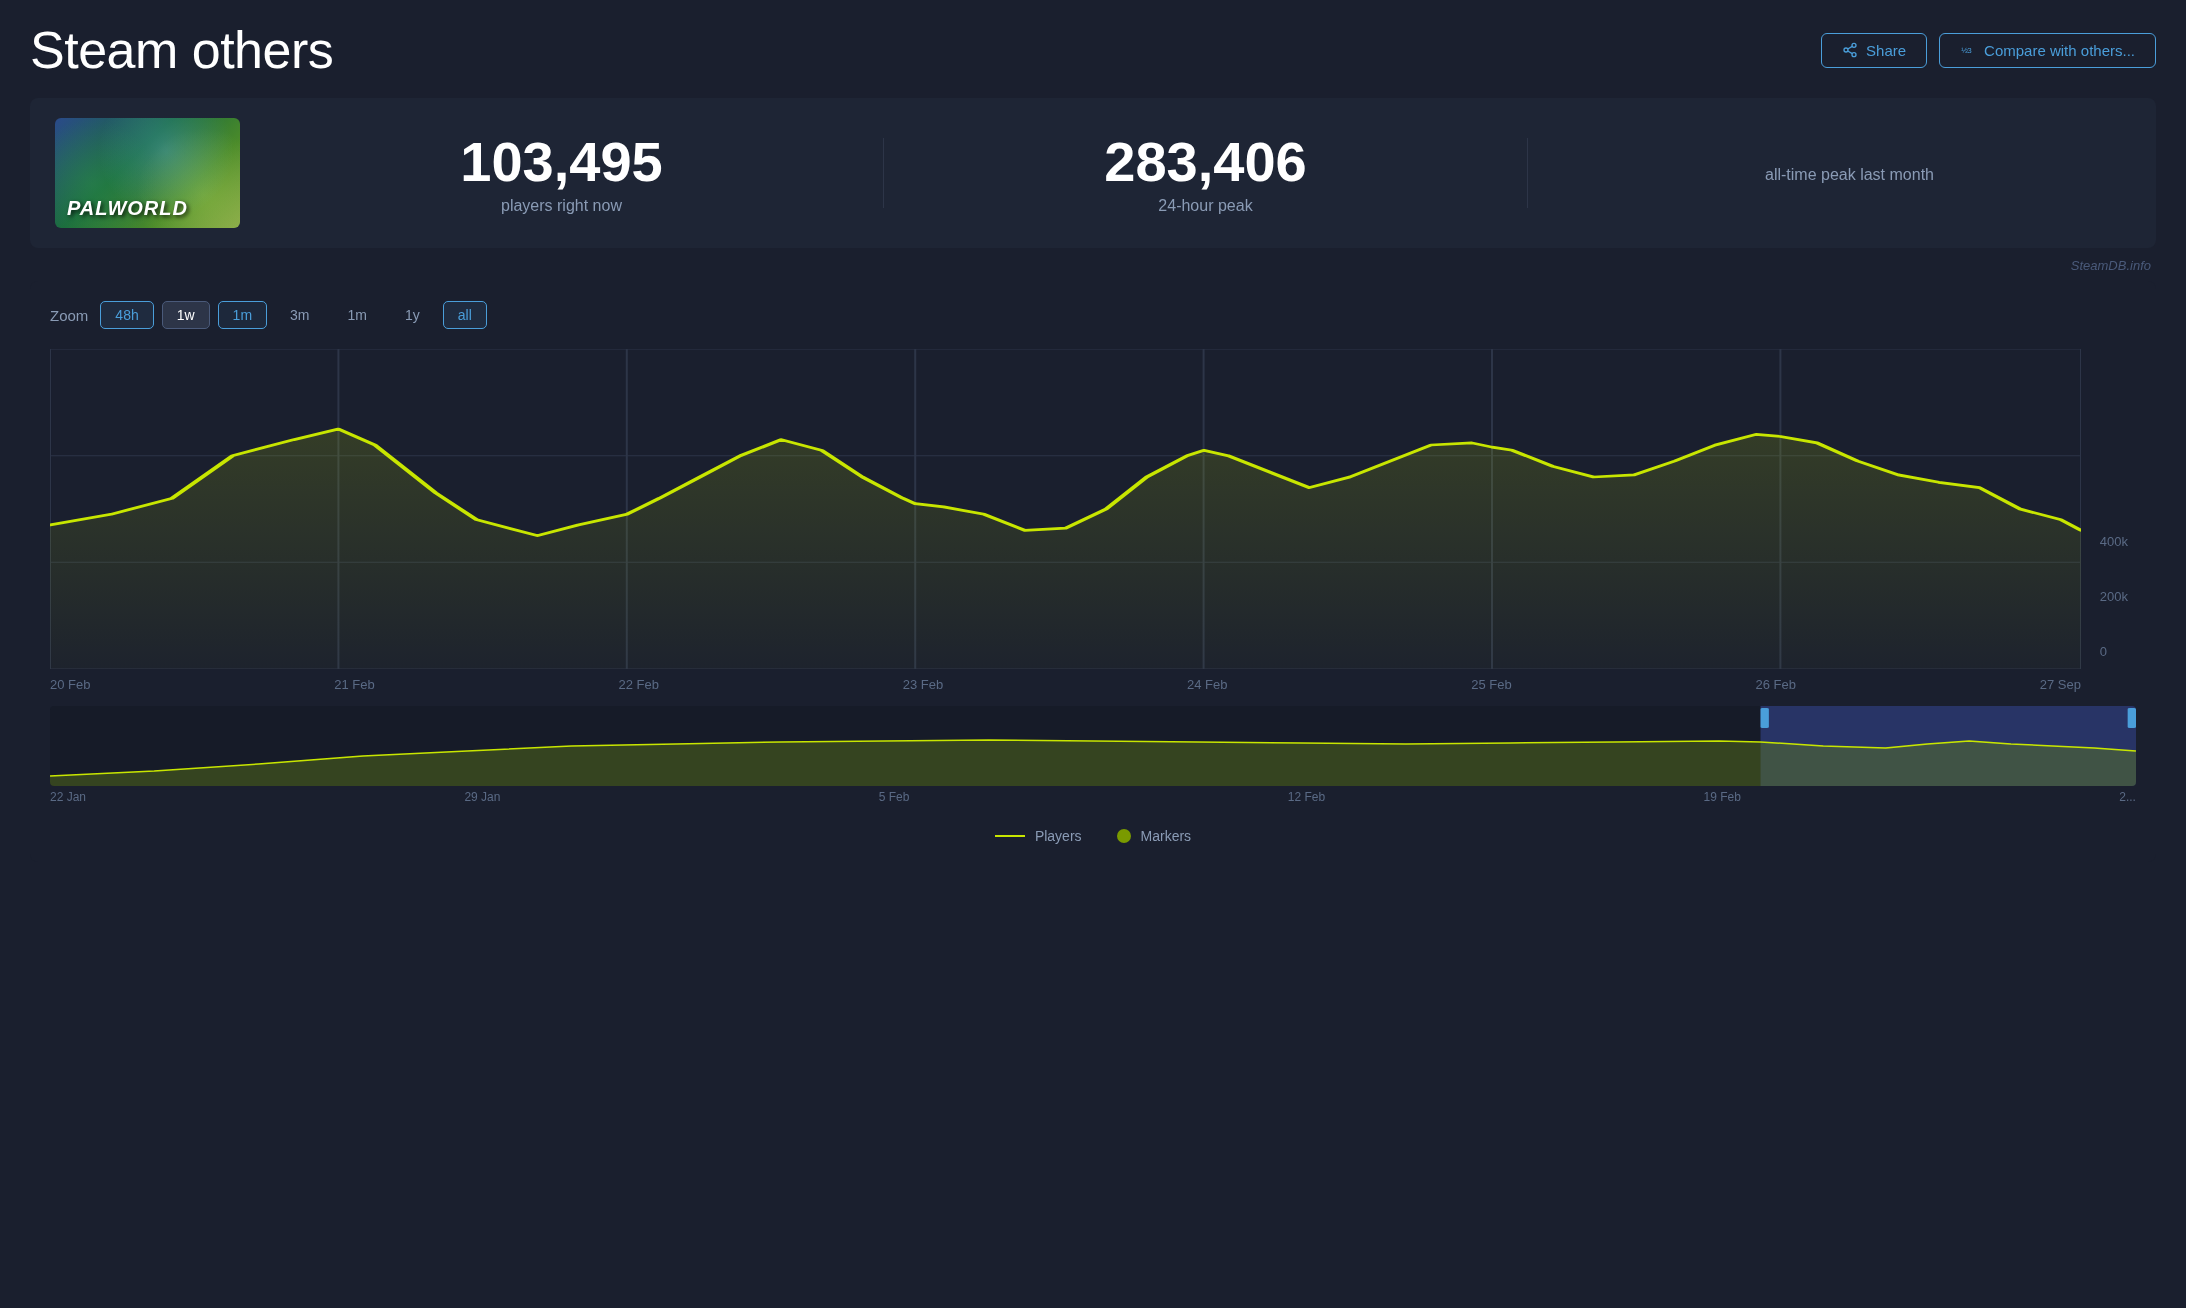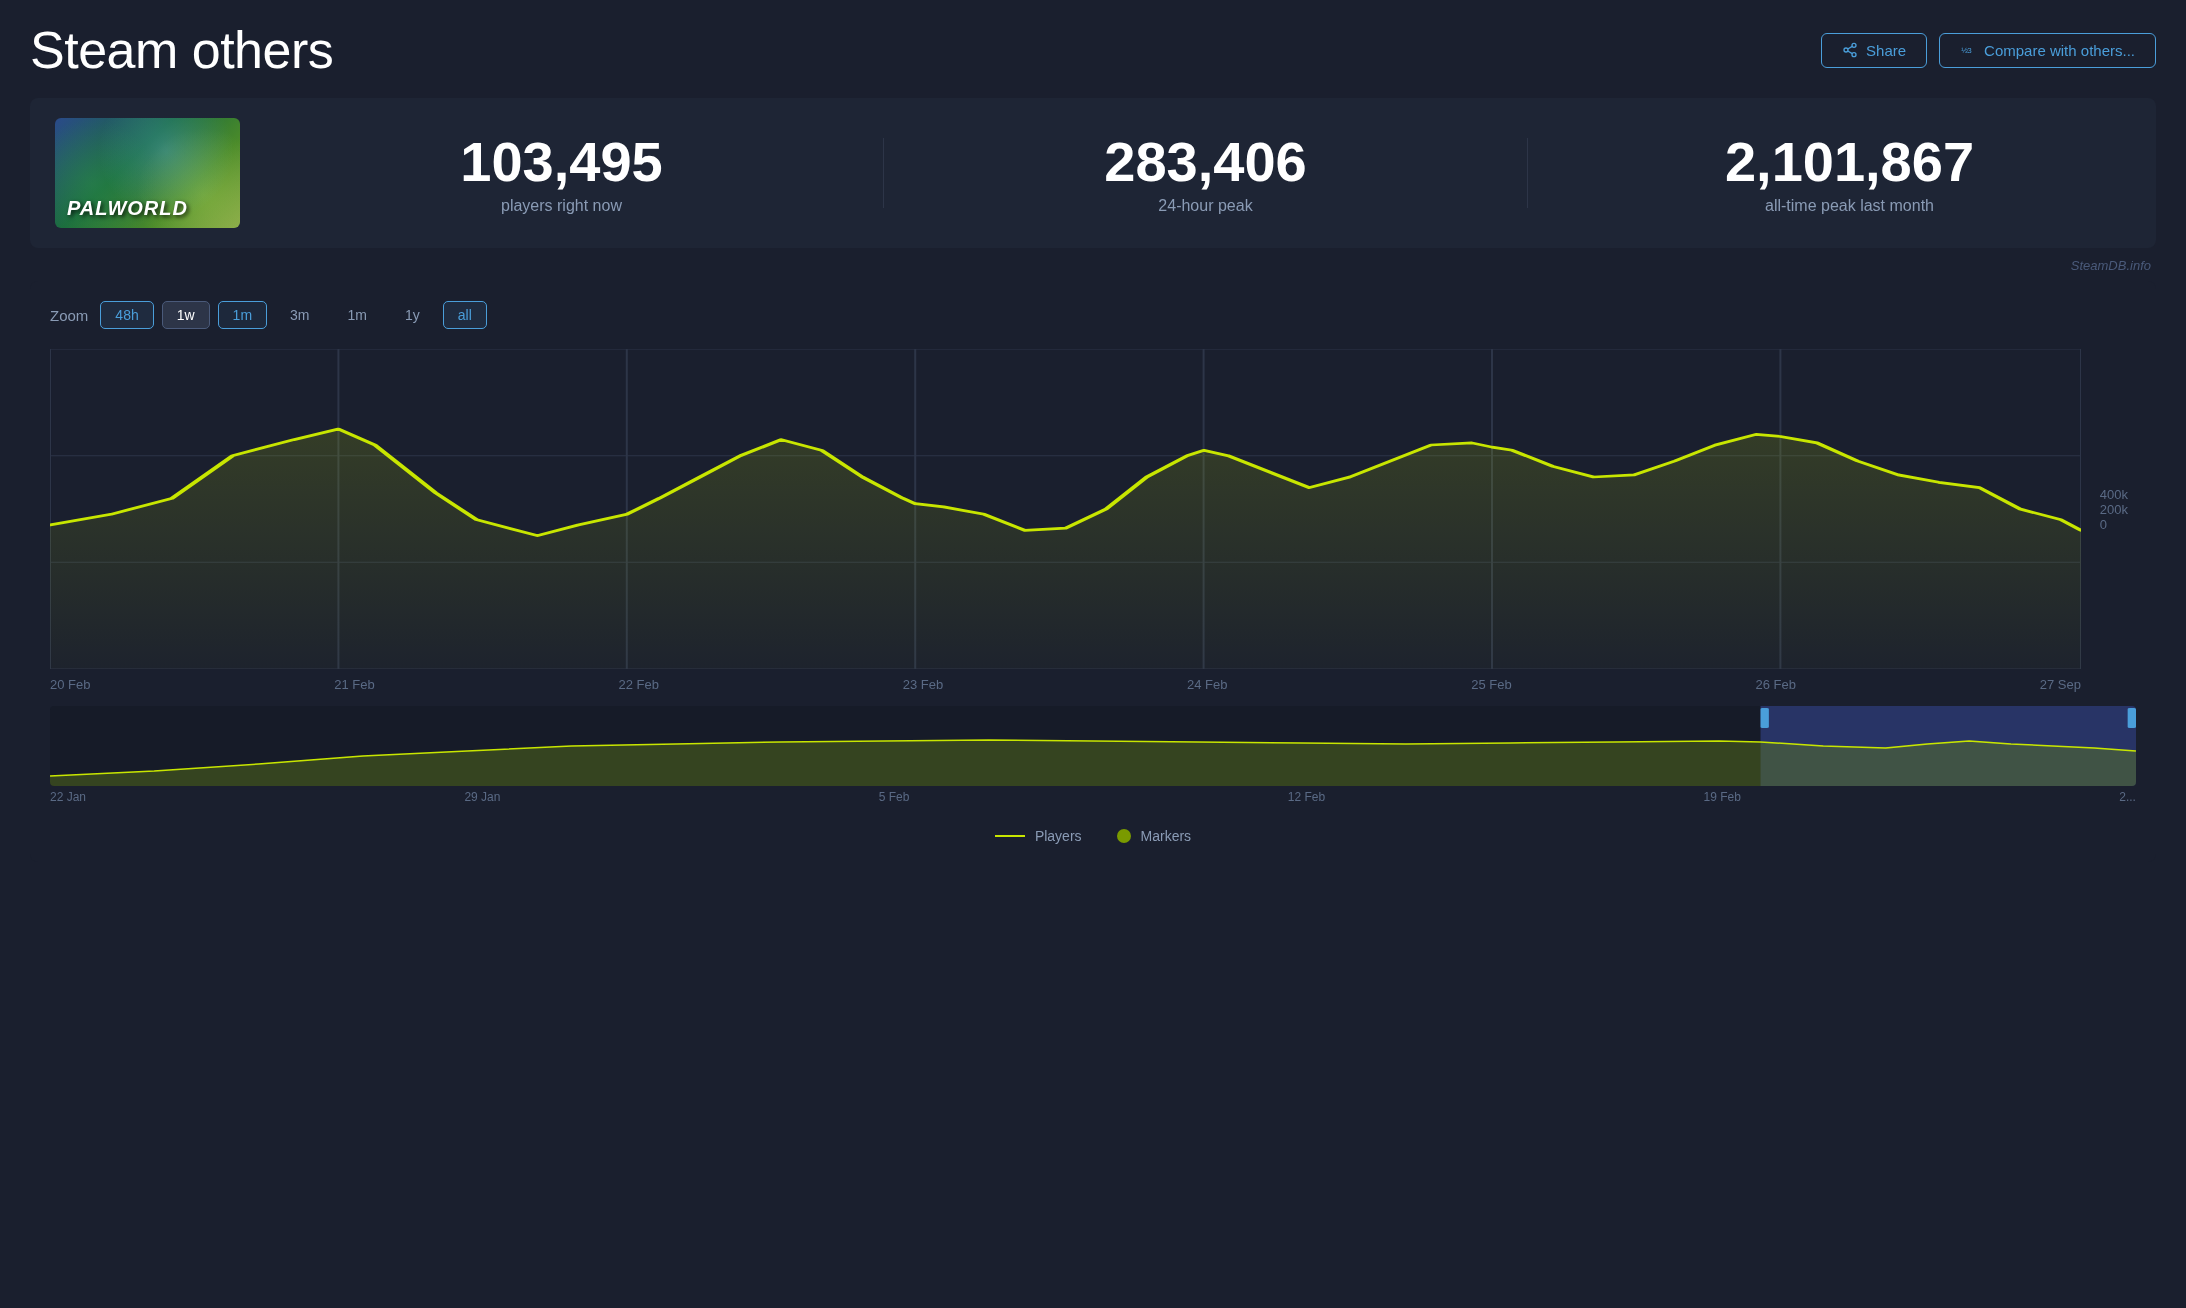--- a/index.html
+++ b/index.html
@@ -170,24 +170,25 @@
       margin-bottom: 0;
     }
 
     .y-axis-labels {
       position: absolute;
       right: 8px;
       top: 0;
       height: 100%;
       display: flex;
       flex-direction: column;
-      justify-content: center;
+      justify-content: flex-end;
       color: #5a6a85;
       font-size: 13px;
       padding: 10px 0;
+      gap: 40px;
     }
 
     .chart-svg-wrapper {
       position: absolute;
       left: 0;
       right: 55px;
       top: 0;
       bottom: 0;
     }
 
@@ -305,21 +306,20 @@
   <div class="stat-divider"></div>
 
   <div class="stat-group">
     <div class="stat-value">283,406</div>
     <div class="stat-label">24-hour peak</div>
   </div>
 
   <div class="stat-divider"></div>
 
   <div class="stat-group">
-    <div class="stat-value">2,101,867</div>
     <div class="stat-label">all-time peak last month</div>
   </div>
 </div>
 
 <div class="steamdb-credit">SteamDB.info</div>
 
 <div class="chart-container">
 
   <div class="zoom-controls">
     <span class="zoom-label">Zoom</span>

